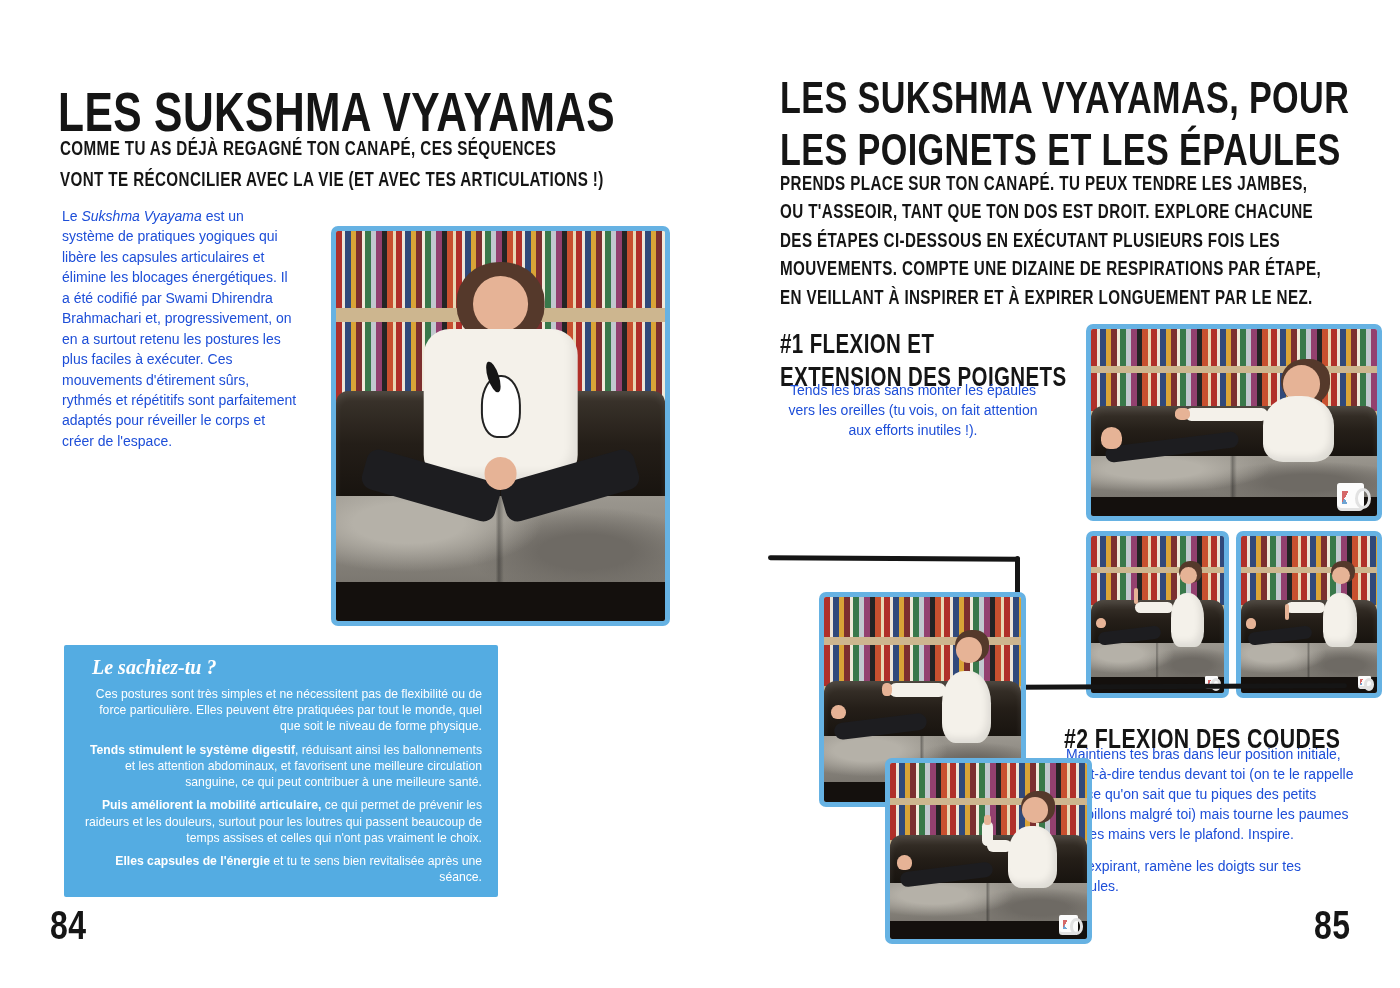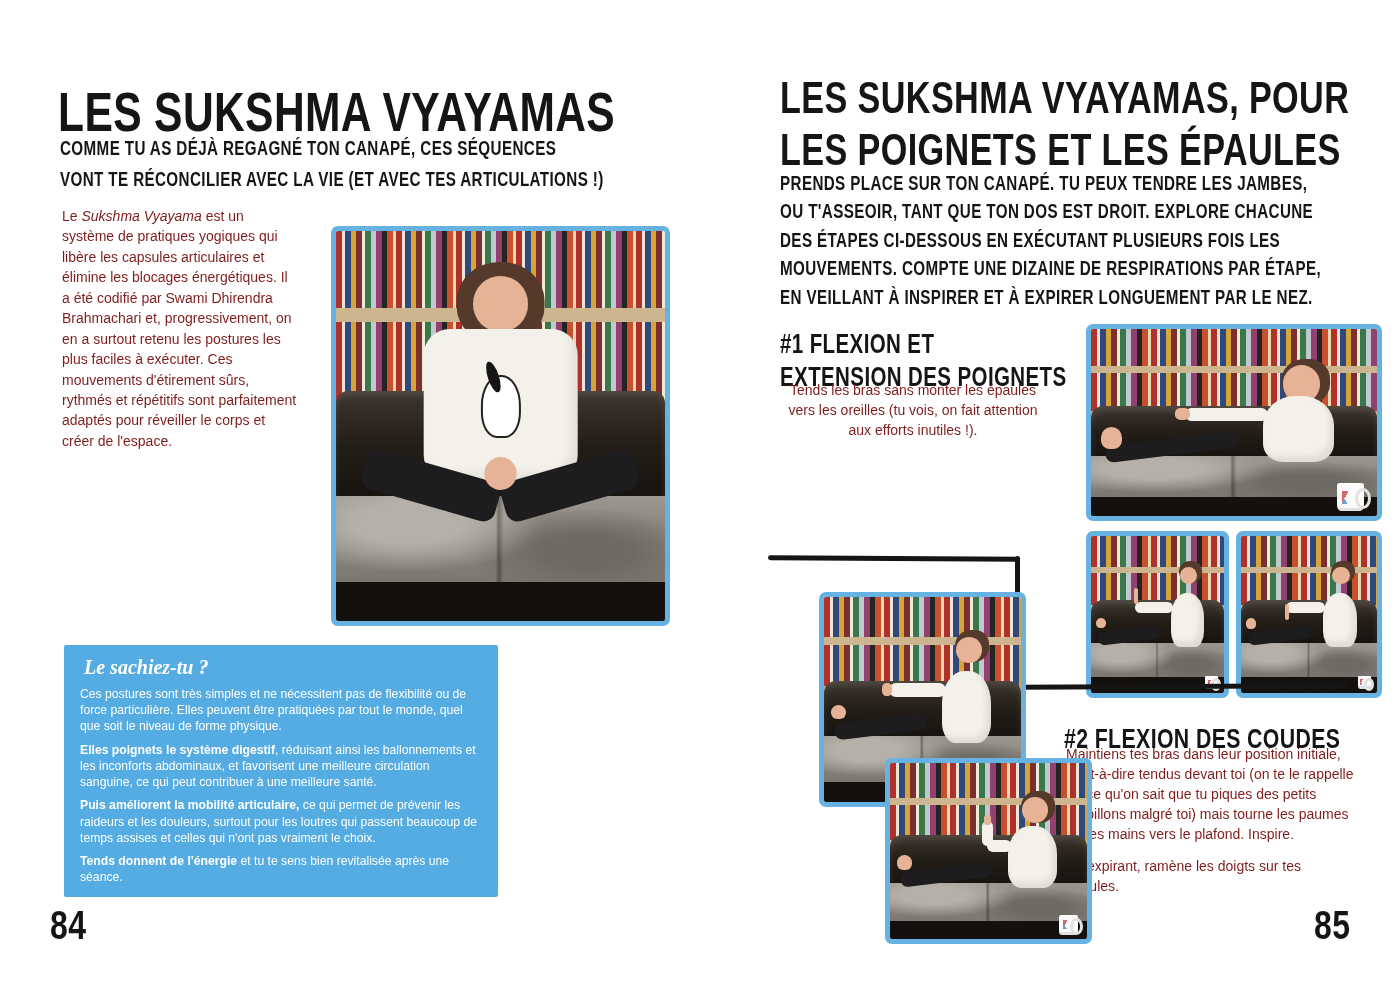--- a/index.html
+++ b/index.html
@@ -2,21 +2,21 @@
 <html lang="fr"><head>
 <meta charset="utf-8">
 <style>
   html,body{margin:0;padding:0;background:#ffffff;}
   .spread{position:relative;width:1400px;height:988px;background:#ffffff;overflow:hidden;
           font-family:"Liberation Sans",sans-serif;color:#141414;}
 
   
   .marker{font-family:"Liberation Sans",sans-serif;font-weight:800;color:#151515;
           transform:scaleX(0.76);transform-origin:0 0;white-space:nowrap;letter-spacing:0.5px;}
-  .body-txt{font-family:"Liberation Sans",sans-serif;color:#7f1d1d;}
+  .body-txt{font-family:"Liberation Sans",sans-serif;color:#1d4ed8;}
   .body-txt p{margin:0 0 13px 0;}
   .abs{position:absolute;}
 
   .title-left{left:58px;top:46px;font-size:56px;line-height:1;}
   .subtitle-left{left:60px;top:133px;font-size:20px;line-height:1.55;}
   .body-left{left:62px;top:206px;width:236px;font-size:14px;line-height:1.46;}
 
   .title-right{left:780px;top:42px;font-size:45px;line-height:1.16;}
   .intro-right{left:780px;top:169px;font-size:20px;line-height:1.42;}
   .s1-head{left:780px;top:306px;font-size:27px;line-height:1.2;}
@@ -25,22 +25,22 @@
   .s2-col{left:1066px;top:745px;width:288px;font-size:14px;line-height:1.42;}
 
   .pagenum{font-size:40px;transform:scaleX(0.8);}
   .pn-left{left:50px;top:903px;}
   .pn-right{left:1314px;top:903px;}
 
   
   .infobox{left:64px;top:645px;width:402px;height:230px;background:#54ace2;color:#ffffff;
            padding:11px 16px;border-radius:2px;}
   .infobox .ib-title{font-family:"Liberation Serif",serif;font-style:italic;font-weight:700;
-           font-size:20px;margin:0 0 7px 4px;}
-  .infobox p{margin:0 0 7px 0;font-size:12.2px;line-height:1.33;font-weight:500;}
+           font-size:20px;margin:0 0 7px 12px;}
+  .infobox p{margin:0 0 7px 0;font-size:12.2px;line-height:1.33;font-weight:500;text-align:right;}
   .infobox b{font-weight:800;}
 
   
   .photo{position:absolute;border:5px solid #66b2e3;border-radius:7px;overflow:hidden;background:#efe8da;}
   .ly{position:absolute;}
   .books{left:0;right:0;top:0;height:47%;
     background:
       linear-gradient(180deg, rgba(0,0,0,0) 0 42%, #cdb68f 42% 50%, rgba(0,0,0,0) 50% 93%, #cdb68f 93% 100%),
       repeating-linear-gradient(90deg,
         #b0302a 0 6px,#ece5d8 6px 9px,#30497a 9px 15px,#d9a437 15px 20px,
@@ -140,23 +140,23 @@
       <div class="ly m-sweater"></div>
       <div class="ly m-motif"></div>
       <div class="ly m-leg-l"></div>
       <div class="ly m-leg-r"></div>
       <div class="ly m-hands"></div>
     </figure>
 
     <aside class="abs infobox">
       <div class="ib-title">Le sachiez-tu ?</div>
       <p><b></b><span>Ces postures sont très simples et ne nécessitent pas de flexibilité ou de force particulière. Elles peuvent être pratiquées par tout le monde, quel que soit le niveau de forme physique.</span></p>
-      <p><b>Elles poignets le système digestif</b><span>, réduisant ainsi les ballonnements et les inconforts abdominaux, et favorisent une meilleure circulation sanguine, ce qui peut contribuer à une meilleure santé.</span></p>
+      <p><b>Tends stimulent le système digestif</b><span>, réduisant ainsi les ballonnements et les attention abdominaux, et favorisent une meilleure circulation sanguine, ce qui peut contribuer à une meilleure santé.</span></p>
       <p><b>Puis améliorent la mobilité articulaire,</b><span> ce qui permet de prévenir les raideurs et les douleurs, surtout pour les loutres qui passent beaucoup de temps assises et celles qui n'ont pas vraiment le choix.</span></p>
-      <p><b>Tends donnent de l'énergie</b><span> et tu te sens bien revitalisée après une séance.</span></p>
+      <p><b>Elles capsules de l'énergie</b><span> et tu te sens bien revitalisée après une séance.</span></p>
     </aside>
 
     <div class="abs marker pagenum pn-left">84</div>
   </section>
 
   <section>
     <h1 class="abs marker title-right">
       <div>LES SUKSHMA VYAYAMAS, POUR</div>
       <div>LES POIGNETS ET LES ÉPAULES</div>
     </h1>

